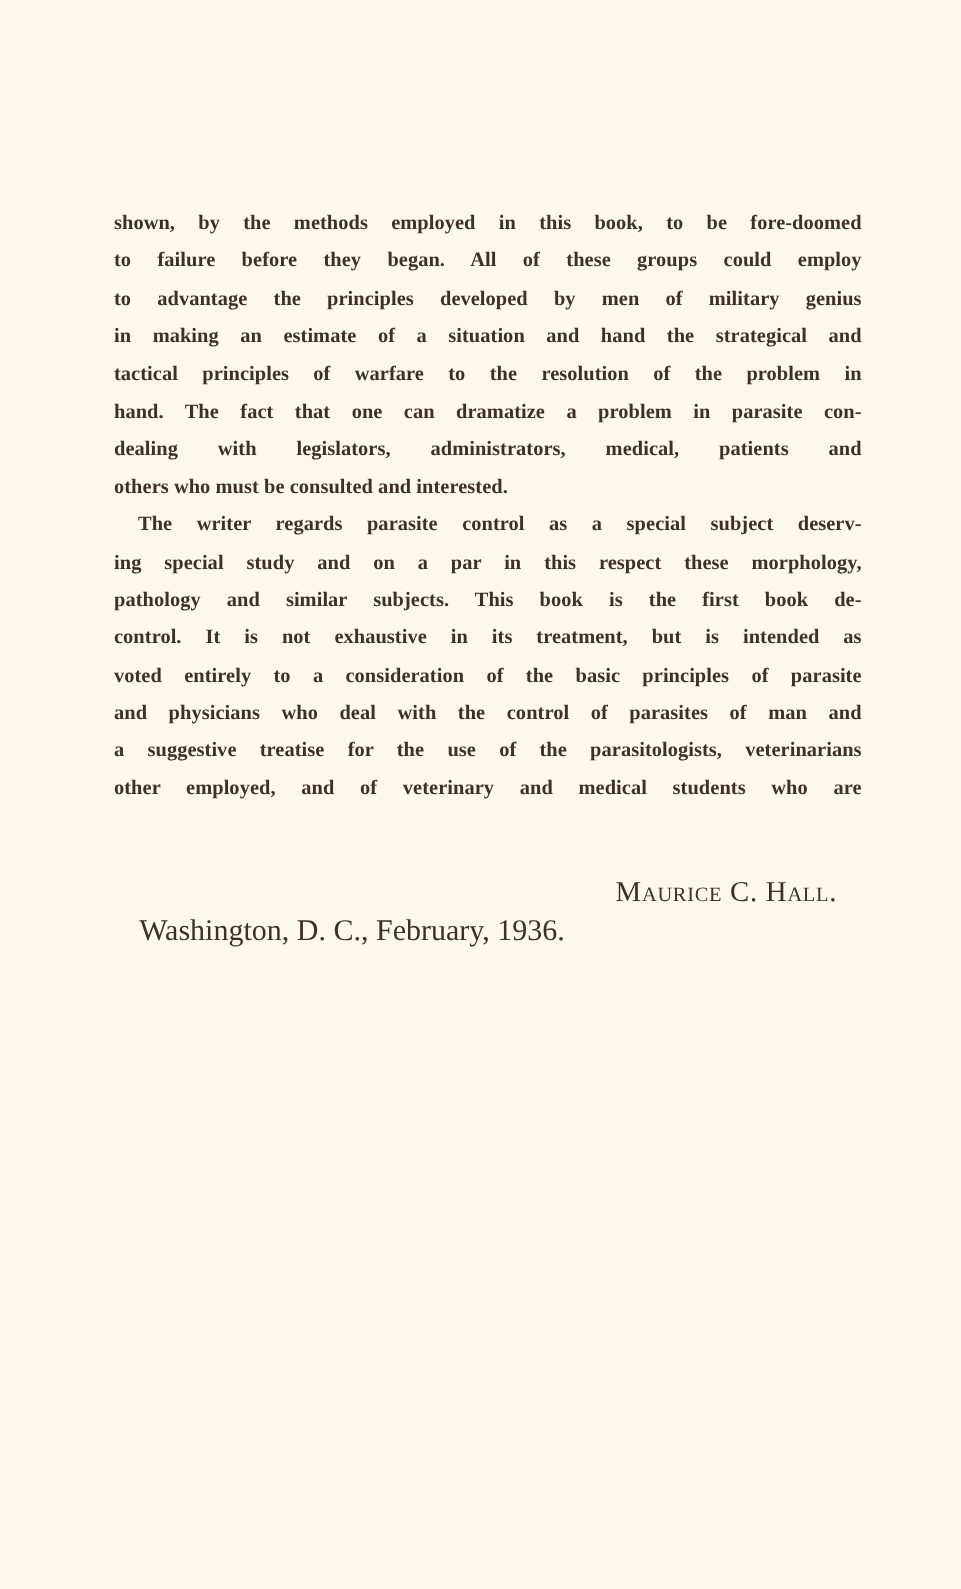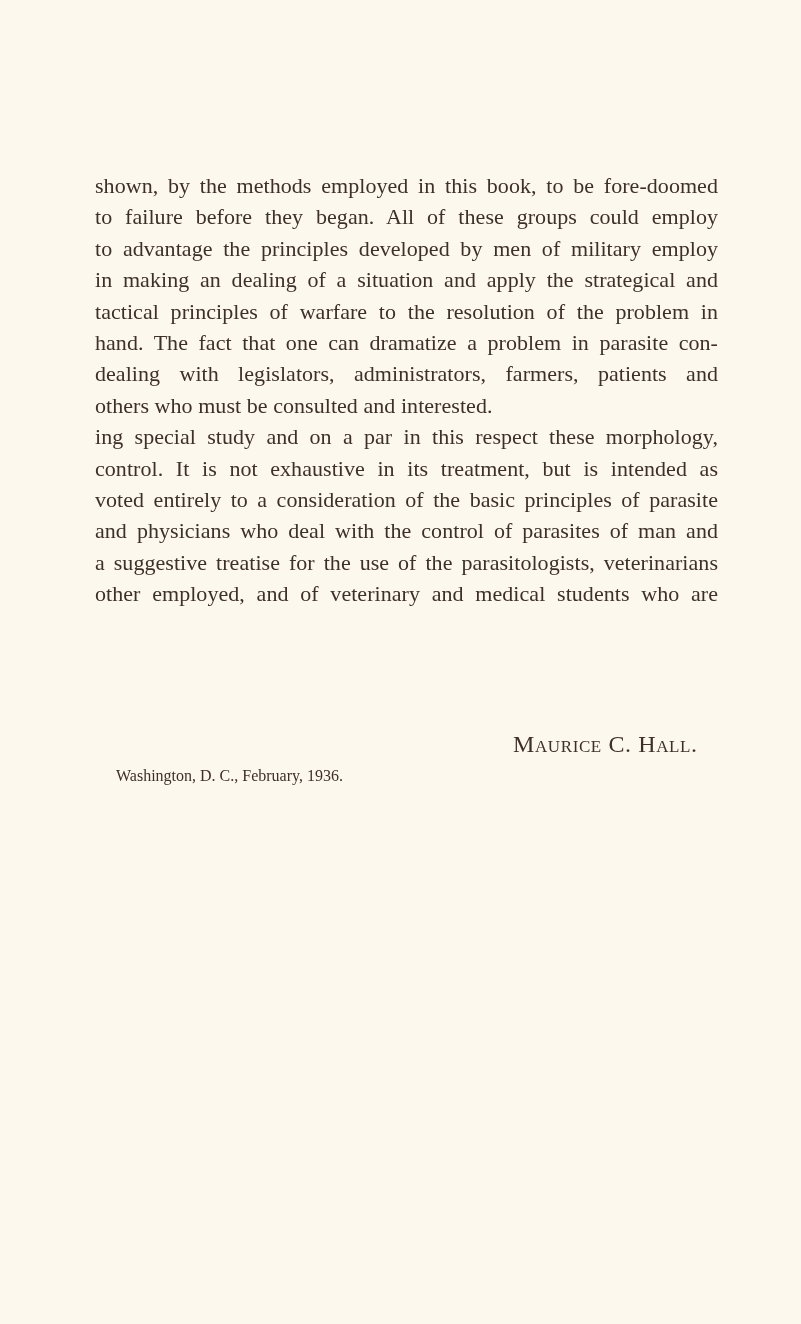--- a/index.html
+++ b/index.html
@@ -21,23 +21,24 @@
       top: 0;
       width: 801px;
       height: 1324px;
       background: #fdf8ee;
     }
     .text-block {
       position: absolute;
       left: 95px;
       top: 170px;
       width: 623px;
-      font-size: 22px;
+      font-size: 17px;
       line-height: 31.4px;
       letter-spacing: 0.05px;
+      font-weight: bold;
     }
     .line {
       display: block;
       white-space: nowrap;
       height: 31.4px;
       text-align: justify;
       text-align-last: justify;
     }
     .line.last {
       text-align: right;
@@ -53,40 +54,42 @@
       font-size: 24px;
       line-height: 31.4px;
       font-variant: small-caps;
       letter-spacing: 0.6px;
       white-space: nowrap;
     }
     .dateline {
       position: absolute;
       left: 116px;
       top: 760px;
-      font-size: 16px;
+      font-size: 25px;
       line-height: 31.4px;
       white-space: nowrap;
     }
   </style>
 </head>
 <body>
 
 <div class="page">
   <div class="text-block">
     <span class="line">shown, by the methods employed in this book, to be fore-doomed</span>
     <span class="line">to failure before they began.  All of these groups could employ</span>
-    <span class="line">to advantage the principles developed by men of military employ</span>
-    <span class="line">in making an dealing of a situation and apply the strategical and</span>
+    <span class="line">to advantage the principles developed by men of military genius</span>
+    <span class="line">in making an estimate of a situation and hand the strategical and</span>
     <span class="line">tactical principles of warfare to the resolution of the problem in</span>
     <span class="line">hand.  The fact that one can dramatize a problem in parasite con-</span>
-    <span class="line">dealing with legislators, administrators, farmers, patients and</span>
+    <span class="line">dealing with legislators, administrators, medical, patients and</span>
     <span class="line last">others who must be consulted and interested.</span>
 
+    <span class="line indent">The writer regards parasite control as a special subject deserv-</span>
     <span class="line">ing special study and on a par in this respect these morphology,</span>
+    <span class="line">pathology and similar subjects.  This book is the first book de-</span>
     <span class="line">control.  It is not exhaustive in its treatment, but is intended as</span>
     <span class="line">voted entirely to a consideration of the basic principles of parasite</span>
     <span class="line">and physicians who deal with the control of parasites of man and</span>
     <span class="line">a suggestive treatise for the use of the parasitologists, veterinarians</span>
     <span class="line">other employed, and of veterinary and medical students who are</span>
   </div>
 
   <div class="signature">Maurice C. Hall.</div>
   <div class="dateline">Washington, D. C., February, 1936.</div>
 </div>

